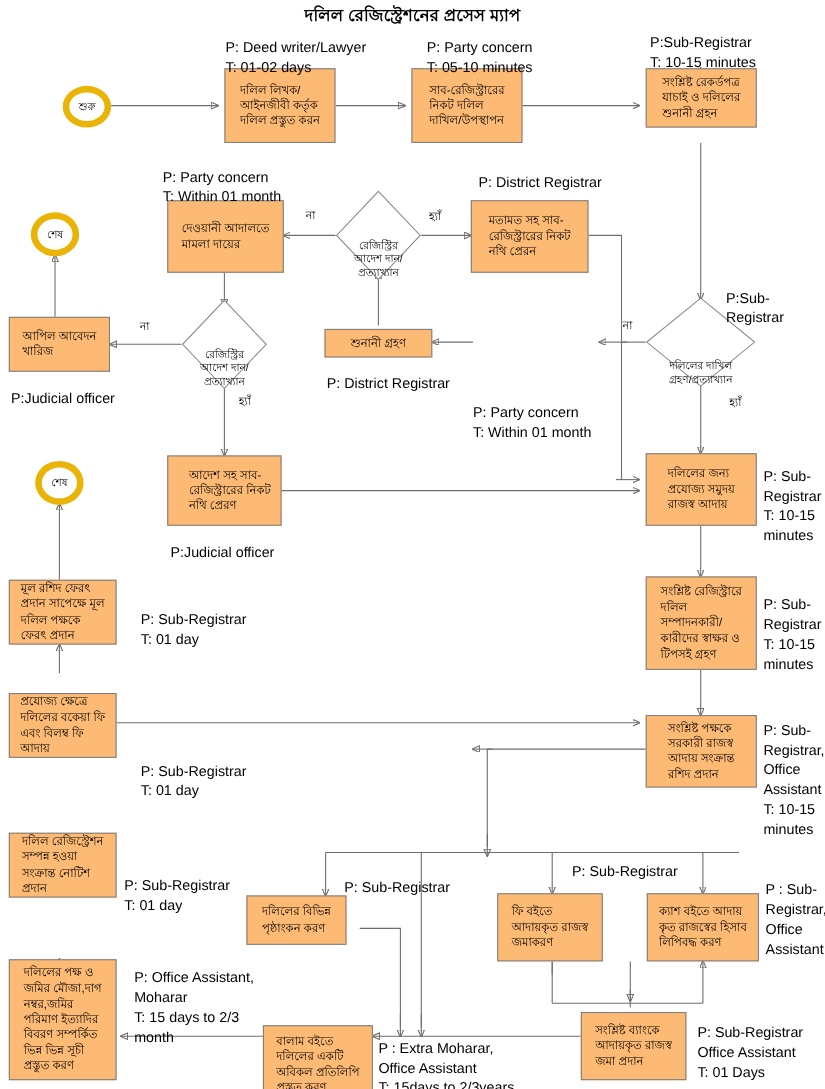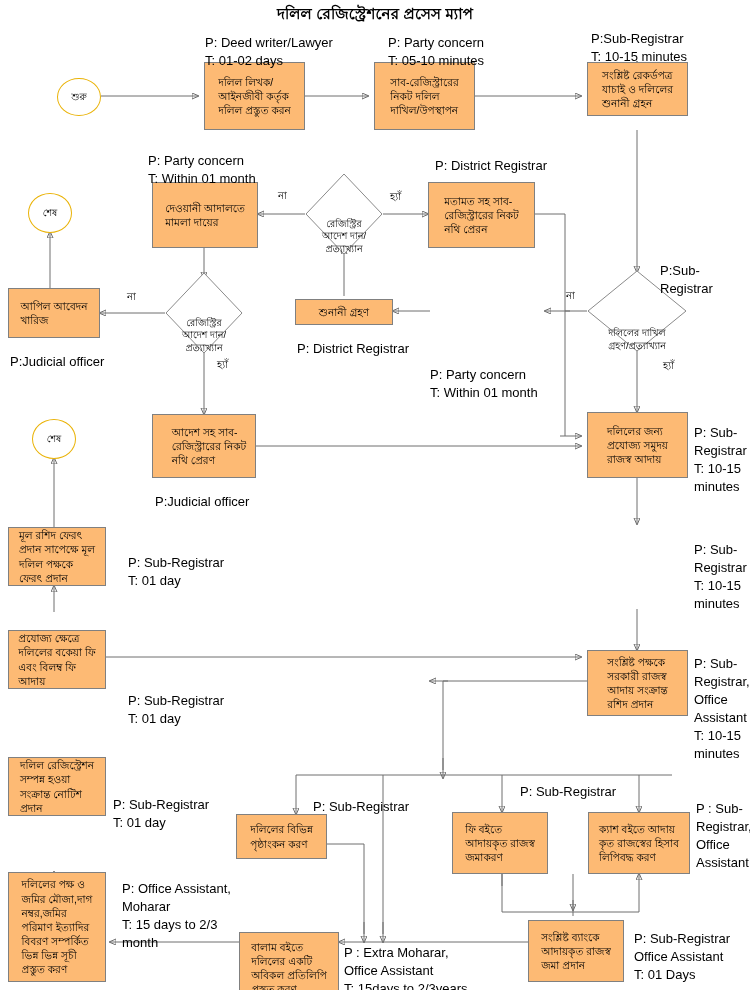--- a/index.html
+++ b/index.html
@@ -36,21 +36,21 @@
     display: flex;
     align-items: center;
     justify-content: center;
     text-align: left;
     font-size: 10.5px;
     line-height: 1.35;
     padding: 2px 3px;
   }
   .terminator {
     position: absolute;
-    border: 1px solid #eab308;
+    border: 6px solid #eab308;
     border-radius: 50%;
     background: #fff;
     display: flex;
     align-items: center;
     justify-content: center;
     text-align: center;
     font-size: 9.5px;
   }
   
   .diamond {
@@ -249,20 +249,25 @@
   </div>
 
   <div class="node" style="left: 152px; top: 414px; width: 104px; height: 64px; white-space: pre-line; padding-left: 13px;">আদেশ সহ সাব-
 রেজিস্ট্রারের নিকট
 নথি প্রেরণ</div>
 
   <div class="node" style="left: 587px; top: 412px; width: 101px; height: 66px; white-space: pre-line;">দলিলের জন্য
 প্রযোজ্য সমুদয়
 রাজস্ব আদায়</div>
 
+  <div class="node" style="left: 587px; top: 524px; width: 101px; height: 85px; white-space: pre-line;">সংশ্লিষ্ট রেজিস্ট্রারে
+দলিল
+সম্পাদনকারী/
+কারীদের স্বাক্ষর ও
+টিপসই গ্রহণ</div>
 
   <div class="node" style="left: 8px; top: 527px; width: 98px; height: 59px; white-space: pre-line;">মূল রশিদ ফেরৎ
 প্রদান সাপেক্ষে মূল
 দলিল পক্ষকে
 ফেরৎ প্রদান</div>
 
   <div class="node" style="left: 8px; top: 630px; width: 98px; height: 59px; white-space: pre-line;">প্রযোজ্য ক্ষেত্রে
 দলিলের বকেয়া ফি
 এবং বিলম্ব ফি
 আদায়</div>
@@ -270,21 +275,21 @@
   <div class="node" style="left: 587px; top: 650px; width: 101px; height: 66px; white-space: pre-line;">সংশ্লিষ্ট পক্ষকে
 সরকারী রাজস্ব
 আদায় সংক্রান্ত
 রশিদ প্রদান</div>
 
   <div class="node" style="left: 8px; top: 757px; width: 98px; height: 59px; white-space: pre-line;">দলিল রেজিস্ট্রেশন
 সম্পন্ন হওয়া
 সংক্রান্ত নোটিশ
 প্রদান</div>
 
-  <div class="node" style="left: 236px; top: 814px; width: 91px; height: 45px; white-space: pre-line;">দলিলের বিভিন্ন
+  <div class="node" style="left: 224px; top: 814px; width: 91px; height: 45px; white-space: pre-line;">দলিলের বিভিন্ন
 পৃষ্ঠাংকন করণ</div>
 
   <div class="node" style="left: 452px; top: 812px; width: 96px; height: 62px; white-space: pre-line;">ফি বইতে
 আদায়কৃত রাজস্ব
 জমাকরণ</div>
 
   <div class="node" style="left: 588px; top: 812px; width: 102px; height: 62px; white-space: pre-line;">ক্যাশ বইতে আদায়
 কৃত রাজস্বের হিসাব
 লিপিবদ্ধ করণ</div>
 

